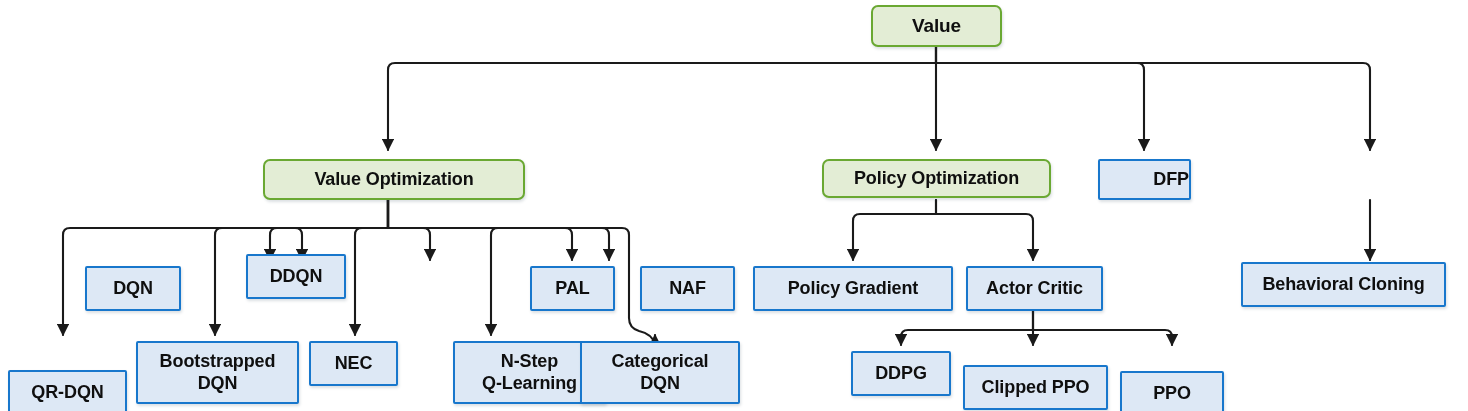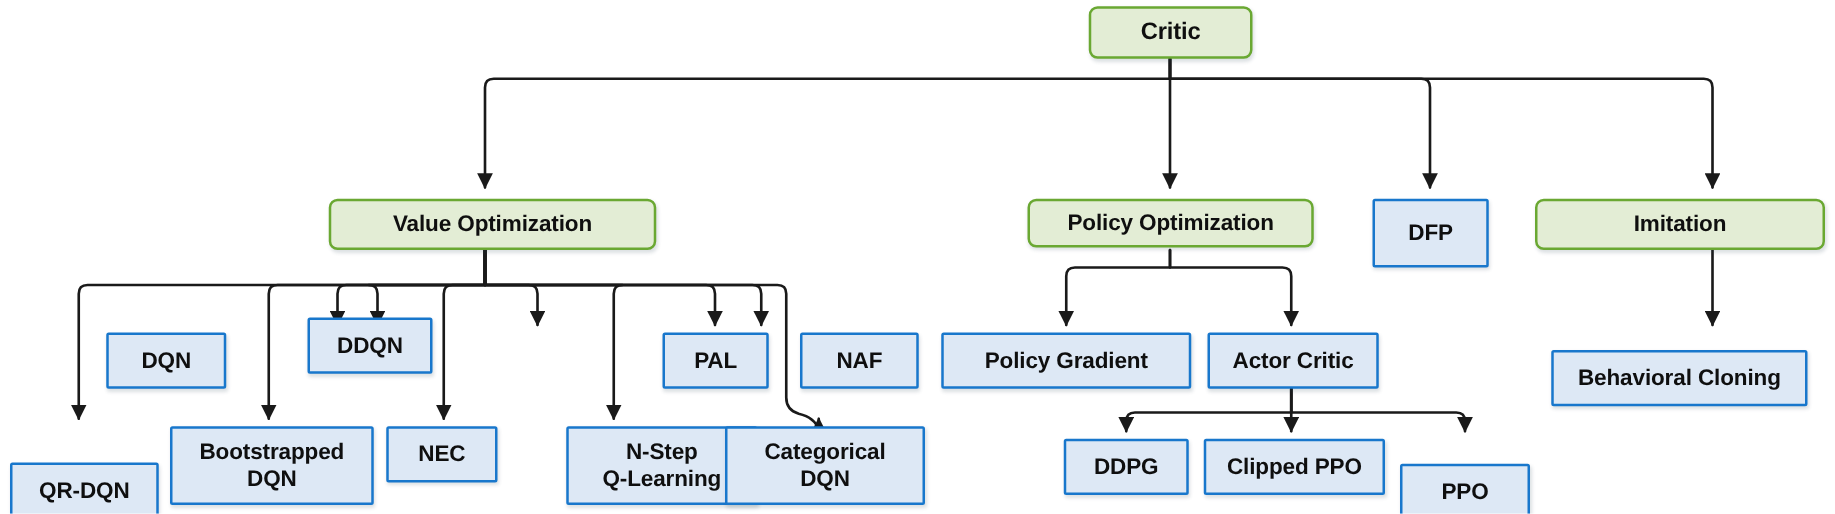--- a/index.html
+++ b/index.html
@@ -88,34 +88,31 @@
 
       <path d="M 1033 311 L 1033 330 L 908 330 Q 901 330 901 337 L 901 345"></path>
       <path d="M 1033 311 L 1033 345"></path>
       <path d="M 1033 311 L 1033 330 L 1165 330 Q 1172 330 1172 337 L 1172 345"></path>
 
       <path d="M 1370 200 L 1370 260"></path>
     </g>
   </svg>
 
   <div class="node green" style="left:871px; top:5px; width:131px; height:42px; font-size:19px;">
-    <span class="lbl">Critic</span>
+    <span class="lbl">Value</span>
   </div>
 
   <div class="node green" style="left:263px; top:159px; width:262px; height:41px; font-size:18px;">
     <span class="lbl">Value Optimization</span>
   </div>
   <div class="node green" style="left:822px; top:159px; width:229px; height:39px; font-size:18px;">
     <span class="lbl">Policy Optimization</span>
   </div>
-  <div class="node blue" style="left:1098px; top:159px; width:93px; height:55px; font-size:18px;">
+  <div class="node blue" style="left:1098px; top:159px; width:93px; height:41px; font-size:18px;justify-content:flex-end;">
     <span class="lbl">DFP</span>
-  </div>
-  <div class="node green" style="left:1228px; top:159px; width:232px; height:41px; font-size:18px;">
-    <span class="lbl">Imitation</span>
   </div>
 
   <div class="node blue" style="left:85px; top:266px; width:96px; height:45px; font-size:18px;">
     <span class="lbl">DQN</span>
   </div>
   <div class="node blue" style="left:246px; top:254px; width:100px; height:45px; font-size:18px;">
     <span class="lbl">DDQN</span>
   </div>
   <div class="node blue" style="left:530px; top:266px; width:85px; height:45px; font-size:18px;justify-content:center;">
     <span class="lbl">PAL</span>
@@ -124,21 +121,21 @@
     <span class="lbl">NAF</span>
   </div>
 
   <div class="node blue" style="left:753px; top:266px; width:200px; height:45px; font-size:18px;">
     <span class="lbl">Policy Gradient</span>
   </div>
   <div class="node blue" style="left:966px; top:266px; width:137px; height:45px; font-size:18px;">
     <span class="lbl">Actor Critic</span>
   </div>
 
-  <div class="node blue" style="left:1241px; top:280px; width:205px; height:45px; font-size:18px;">
+  <div class="node blue" style="left:1241px; top:262px; width:205px; height:45px; font-size:18px;">
     <span class="lbl">Behavioral Cloning</span>
   </div>
 
   <div class="node blue" style="left:8px; top:341px; width:119px; height:45px; font-size:18px;margin-top:29px;">
     <span class="lbl">QR-DQN</span>
   </div>
   <div class="node blue" style="left:136px; top:341px; width:163px; height:63px; font-size:18px;">
     <span class="lbl">Bootstrapped
 DQN</span>
   </div>
@@ -150,20 +147,20 @@
 Q-Learning</span>
   </div>
   <div class="node blue" style="left:580px; top:341px; width:160px; height:63px; font-size:18px;">
     <span class="lbl">Categorical
 DQN</span>
   </div>
 
   <div class="node blue" style="left:851px; top:351px; width:100px; height:45px; font-size:18px;">
     <span class="lbl">DDPG</span>
   </div>
-  <div class="node blue" style="left:963px; top:351px; width:145px; height:45px; font-size:18px;">
+  <div class="node blue" style="left:963px; top:365px; width:145px; height:45px; font-size:18px;">
     <span class="lbl">Clipped PPO</span>
   </div>
   <div class="node blue" style="left:1120px; top:371px; width:104px; height:45px; font-size:18px;">
     <span class="lbl">PPO</span>
   </div>
 
 </div>
 
 </body></html>

